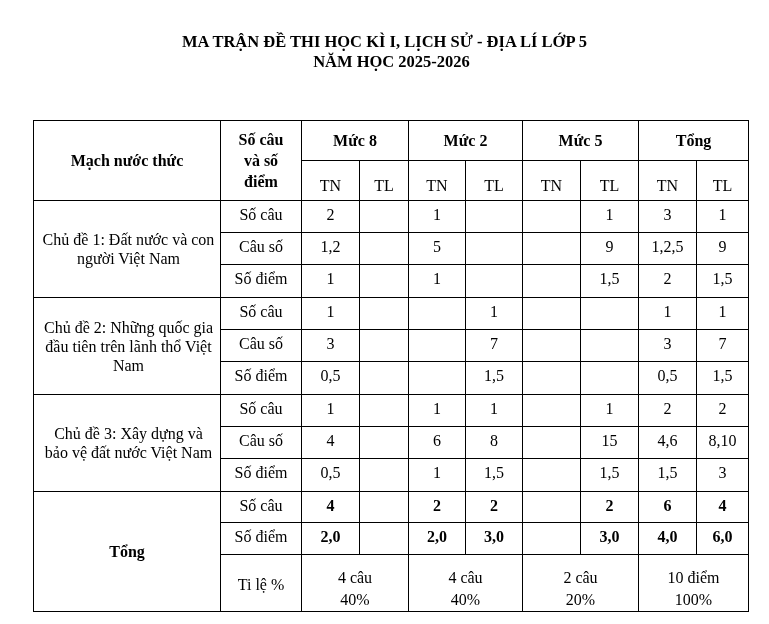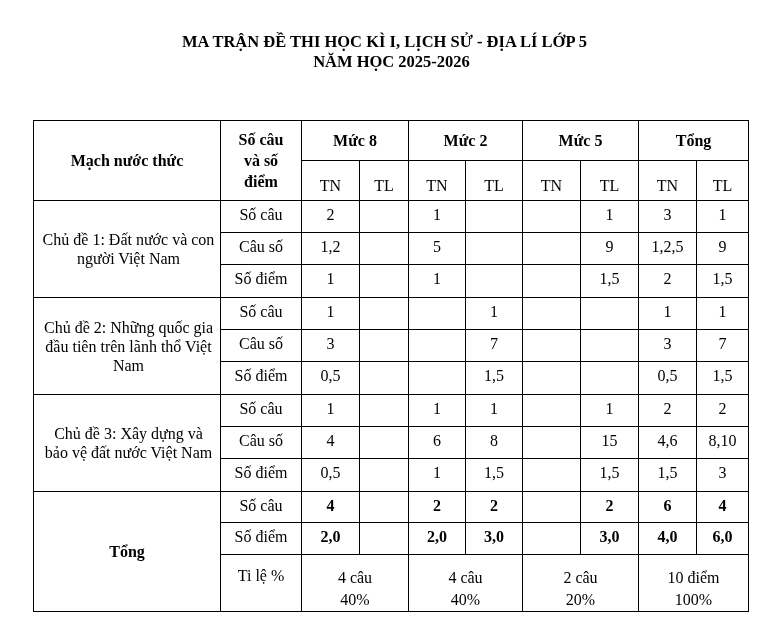--- a/index.html
+++ b/index.html
@@ -8,21 +8,21 @@
   .title { position:absolute; left:0; width:769px; text-align:center; font-weight:bold; font-size:16.5px; }
   #t1 { top:32px; }
   #t2 { top:52px;padding-left:7px; }
   table { position:absolute; left:33px; top:120px; border-collapse:collapse; table-layout:fixed; }
   td { border:1.3px solid #000; text-align:center; vertical-align:middle; padding:0; font-size:16px; line-height:19px; }
   .b { font-weight:bold; }
   .topic { text-align:center; padding-left:7px; padding-right:4px; vertical-align:middle; }
   .lbl { vertical-align:top; padding-top:4px; }
   .val { vertical-align:top; padding-top:4px; }
   .ratio { vertical-align:top; padding-top:12px; line-height:22px; }
-  .ratio-lbl { vertical-align:top; padding-top:11px; }
+  .ratio-lbl { vertical-align:top; padding-top:20px; }
   .hdr2 { vertical-align:top; padding-top:15px; }
   .hdr-small { font-weight:bold; line-height:21px; }
 </style>
 </head>
 <body>
 
 <div class="title" id="t1">MA TRẬN ĐỀ THI HỌC KÌ I, LỊCH SỬ - ĐỊA LÍ LỚP  5</div>
 <div class="title" id="t2">NĂM HỌC 2025-2026</div>
 
 <table>

